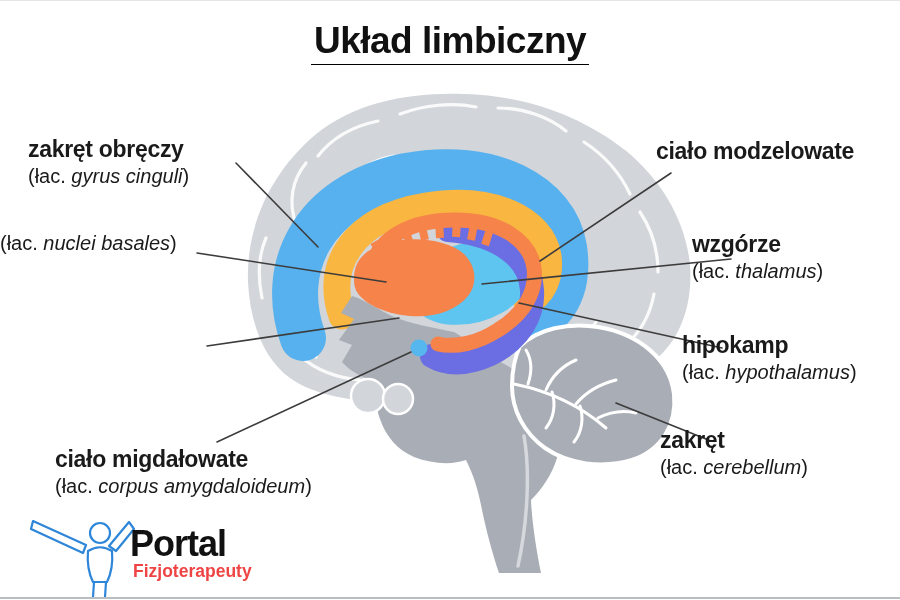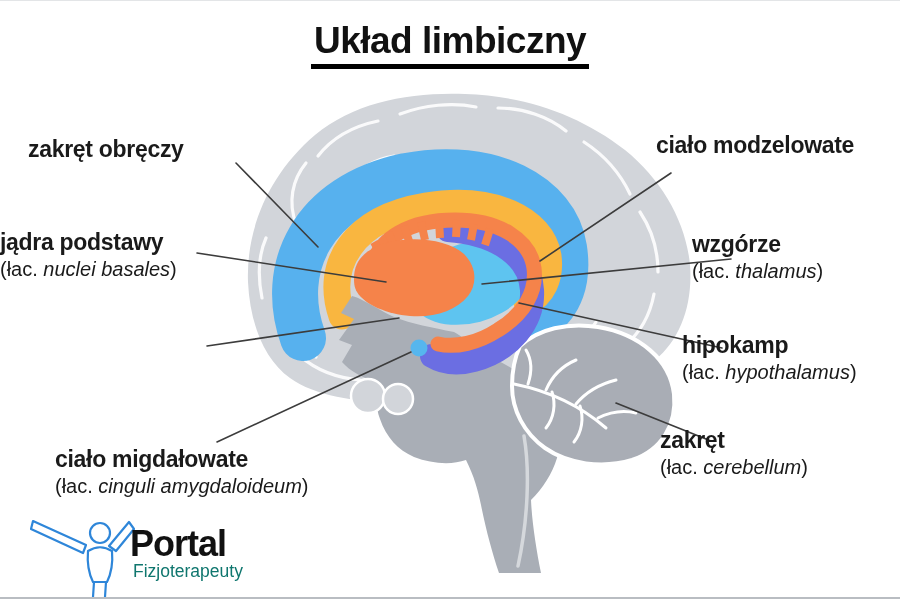--- a/index.html
+++ b/index.html
@@ -7,41 +7,41 @@
     width:900px;height:600px;position:relative;overflow:hidden;
     background:#ffffff;color:#1a1a1a;
     font-family:"Liberation Sans", sans-serif;
   }
   .edge-top{position:absolute;top:0;left:0;right:0;height:1px;background:#e3e5e7;}
   .edge-bottom{position:absolute;bottom:1px;left:0;right:0;height:2px;background:#b9bdc2;}
 
   .title-wrap{position:absolute;top:20px;left:0;right:0;text-align:center;}
   .title-wrap span{
     display:inline-block;font-size:37px;font-weight:bold;letter-spacing:-0.5px;
-    border-bottom:5px solid #000000;padding:0 3px 2px 3px;color:#111;
+    border-bottom:1px solid #000000;padding:0 3px 2px 3px;color:#111;
   }
 
   svg.diagram{position:absolute;top:0;left:0;}
 
   .lbl{position:absolute;text-align:left;color:#1a1a1a;}
   .lbl .nm{font-weight:bold;font-size:23px;line-height:1.15;letter-spacing:-0.3px;white-space:nowrap;}
   .lbl .lt{font-size:20px;line-height:1.45;white-space:nowrap;}
   .lbl .lt .it{font-style:italic;}
 
   .lbl1{left:28px;  top:136px; width:240px;}
   .lbl2{left:0px;   top:229px; width:216px;}
   .lbl3{left:8px;   top:332px; width:250px;}
   .lbl4{left:55px;  top:446px; width:290px;}
-  .lbl5{left:656px; top:132px; width:240px;}
+  .lbl5{left:656px; top:138px; width:240px;}
   .lbl6{left:692px; top:231px; width:220px;}
   .lbl7{left:682px; top:332px; width:220px;}
   .lbl8{left:660px; top:427px; width:220px;}
 
   .logo-text{position:absolute;left:130px;top:523px;font-size:36px;font-weight:bold;letter-spacing:-1px;color:#111;text-align:right;}
-  .logo-sub{position:absolute;left:133px;top:561px;font-size:17.5px;color:#0f766e;}
+  .logo-sub{position:absolute;left:133px;top:561px;font-size:17.5px;color:#ef4444;font-weight:bold;}
 </style>
 </head>
 <body>
 
 <div class="edge-top"></div>
 
 <svg class="diagram" width="900" height="600" viewBox="0 0 900 600">
 
   <path fill="#d2d5da" d="M248 282 C246 230 268 175 315 135 C355 102 410 92 465 94 C525 96 580 115 625 150
        C662 180 686 222 690 265 C693 305 680 340 655 360 C635 376 605 382 580 378 L560 372
@@ -135,38 +135,41 @@
     <path fill="none" d="M94 582 L93 597 M106 582 L105 597"></path>
   </g>
 </svg>
 
 <div class="title-wrap">
   <span>Układ limbiczny</span>
 </div>
 
 <div class="lbl lbl1">
   <div class="nm">zakręt obręczy</div>
+  <div class="lt">
+    <span>(łac.</span>
+    <span class="it">gyrus cinguli</span><span>)</span>
+  </div>
 </div>
 
 <div class="lbl lbl2">
-  <div class="nm">jądra podstawy</div>
   <div class="lt">
     <span>(łac.</span>
     <span class="it">nuclei basales</span><span>)</span>
   </div>
 </div>
 
 <div class="lbl lbl3">
 </div>
 
 <div class="lbl lbl4">
   <div class="nm">ciało migdałowate</div>
   <div class="lt">
     <span>(łac.</span>
-    <span class="it">cinguli amygdaloideum</span><span>)</span>
+    <span class="it">corpus amygdaloideum</span><span>)</span>
   </div>
 </div>
 
 <div class="lbl lbl5">
   <div class="nm">ciało modzelowate</div>
 </div>
 
 <div class="lbl lbl6">
   <div class="nm">wzgórze</div>
   <div class="lt">

